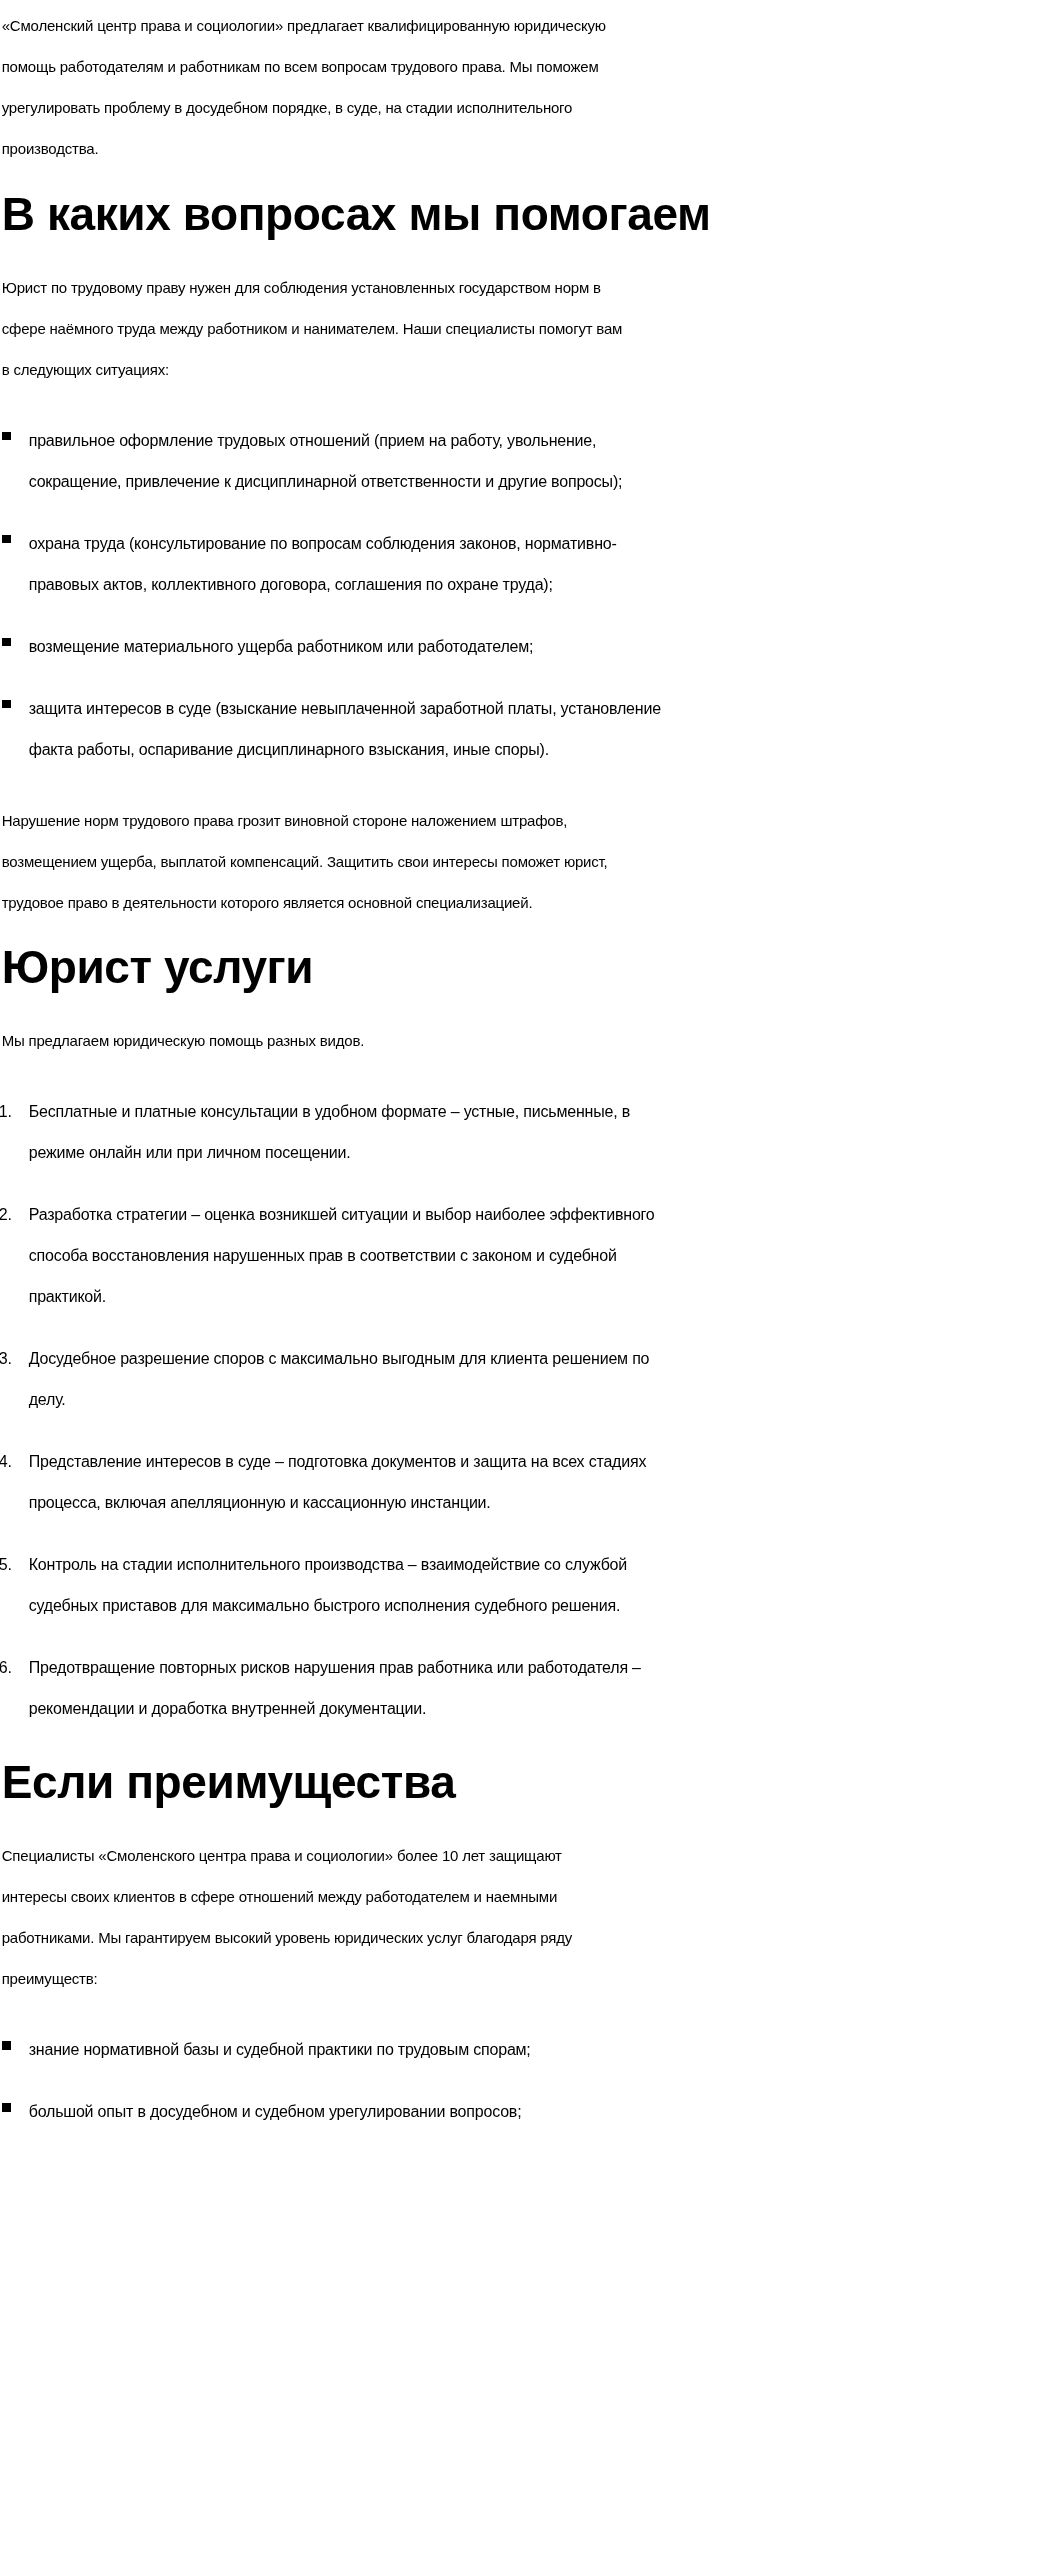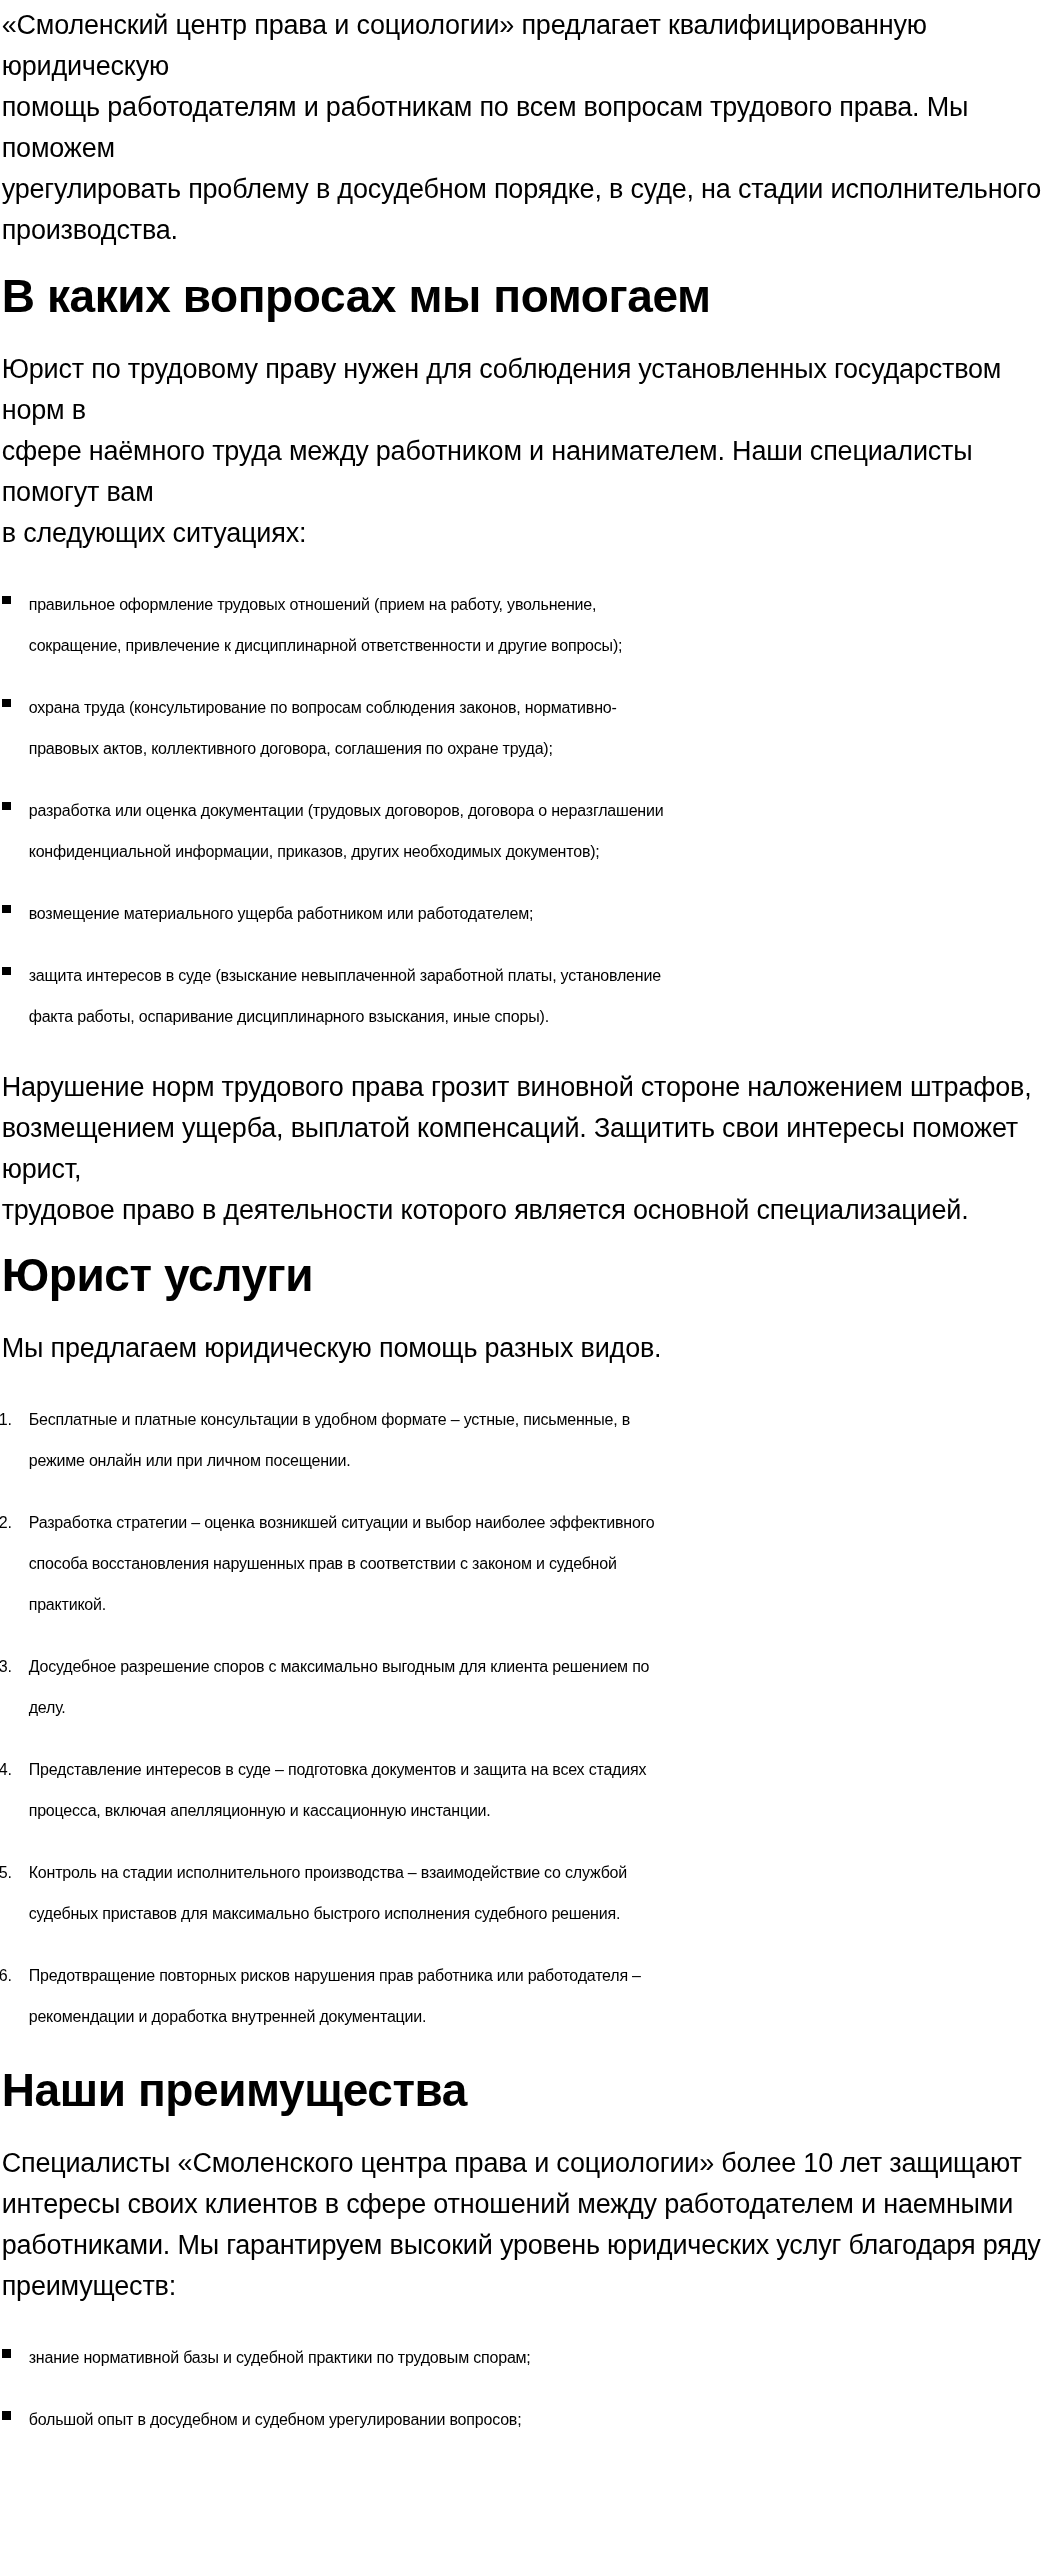--- a/index.html
+++ b/index.html
@@ -7,21 +7,21 @@
     width: 1051px;
     min-height: 2576px;
     overflow-x: hidden;
     box-sizing: border-box;
     font-family: "Liberation Sans", sans-serif;
     color: #000000;
   }
   .doc { padding: 5px 0 8.3px 1.7px; }
   .doc > :first-child { margin-top: 0; }
   .body-text {
-    font-size: 27px;
+    font-size: 15px;
     line-height: 41px;
     letter-spacing: -0.2px;
     white-space: pre-line;
     margin: 21px 0;
   }
   h2.section-heading {
     font-size: 46px;
     line-height: 46px;
     font-weight: bold;
     letter-spacing: -0.4px;
@@ -81,25 +81,20 @@
       <span class="li-text">правильное оформление трудовых отношений (прием на работу, увольнение,
 сокращение, привлечение к дисциплинарной ответственности и другие вопросы);</span>
     </li>
     <li>
       <span class="sq-marker"></span>
       <span class="li-text">охрана труда (консультирование по вопросам соблюдения законов, нормативно-
 правовых актов, коллективного договора, соглашения по охране труда);</span>
     </li>
     <li>
       <span class="sq-marker"></span>
-      <span class="li-text">разработка или оценка документации (трудовых договоров, договора о неразглашении
-конфиденциальной информации, приказов, других необходимых документов);</span>
-    </li>
-    <li>
-      <span class="sq-marker"></span>
       <span class="li-text">возмещение материального ущерба работником или работодателем;</span>
     </li>
     <li>
       <span class="sq-marker"></span>
       <span class="li-text">защита интересов в суде (взыскание невыплаченной заработной платы, установление
 факта работы, оспаривание дисциплинарного взыскания, иные споры).</span>
     </li>
   </ul>
 
   <p class="body-text">Нарушение норм трудового права грозит виновной стороне наложением штрафов,
@@ -138,21 +133,21 @@
 судебных приставов для максимально быстрого исполнения судебного решения.</span>
     </li>
     <li>
       <span class="num-marker">6.</span>
       <span class="li-text">Предотвращение повторных рисков нарушения прав работника или работодателя –
 рекомендации и доработка внутренней документации.</span>
     </li>
   </ol>
 
 
-  <h2 class="section-heading">Наши преимущества</h2>
+  <h2 class="section-heading">Если преимущества</h2>
 
   <p class="body-text">Специалисты «Смоленского центра права и социологии» более 10 лет защищают
 интересы своих клиентов в сфере отношений между работодателем и наемными
 работниками. Мы гарантируем высокий уровень юридических услуг благодаря ряду
 преимуществ:</p>
 
   <ul class="square-list">
     <li>
       <span class="sq-marker"></span>
       <span class="li-text">знание нормативной базы и судебной практики по трудовым спорам;</span>

